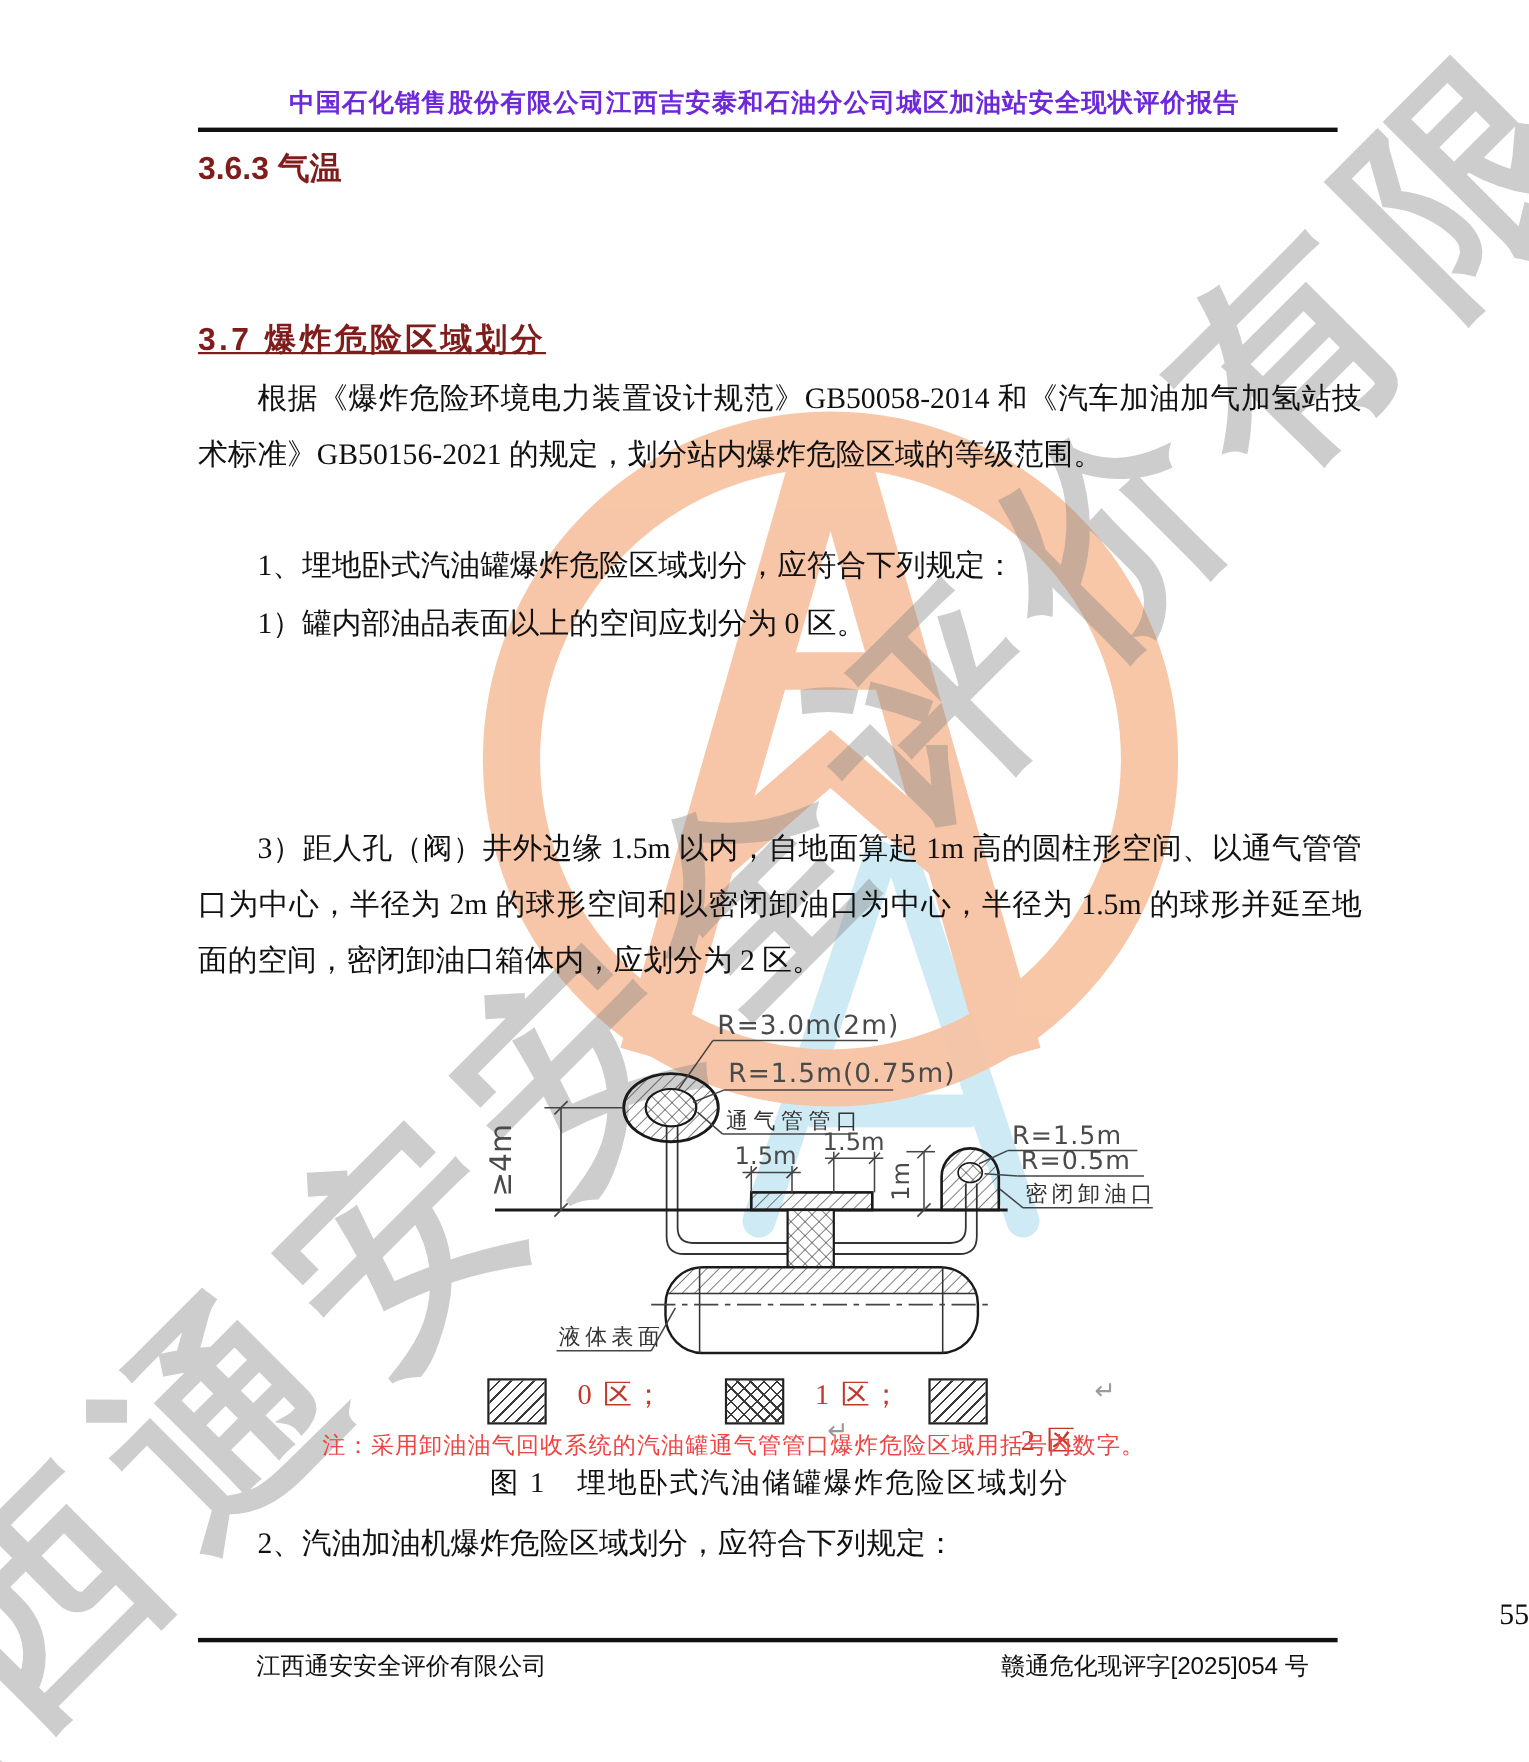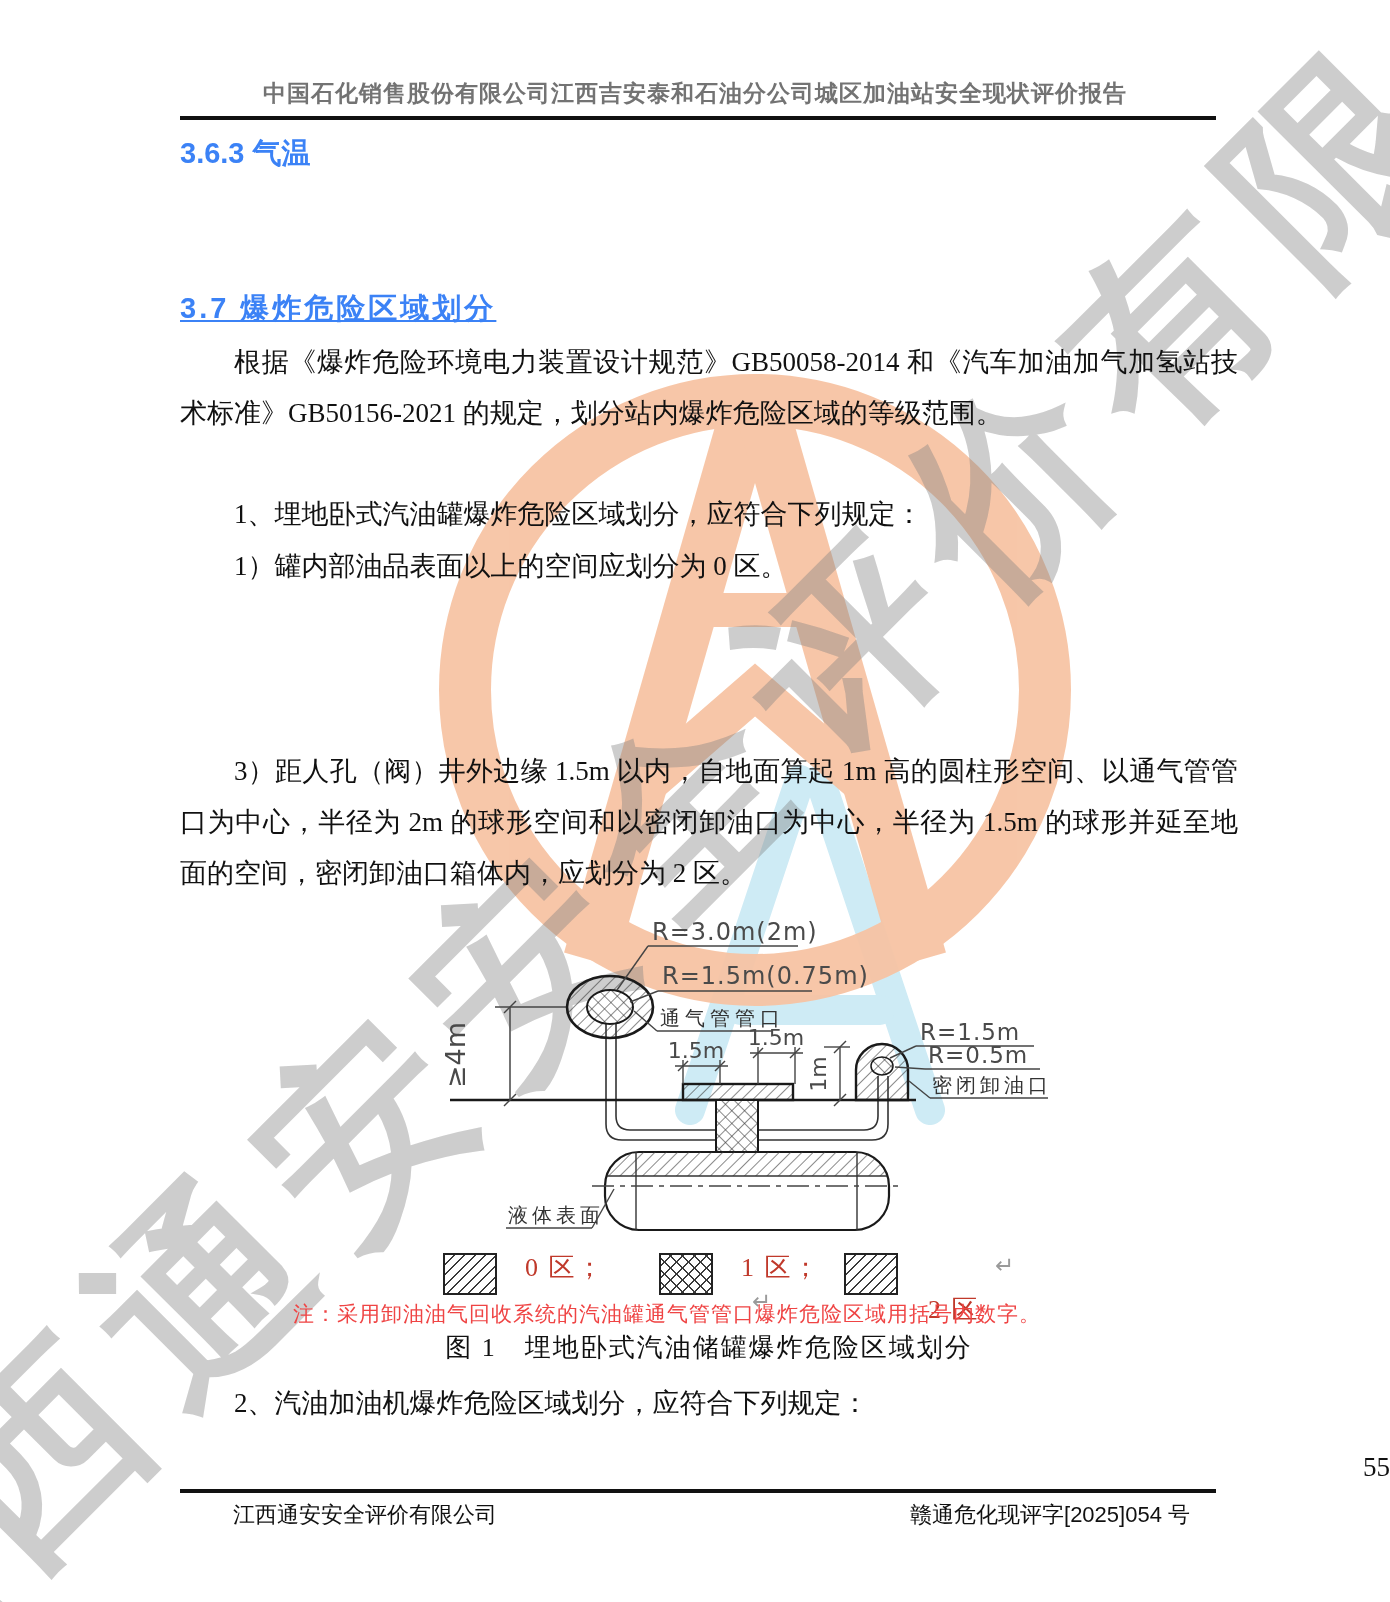--- a/index.html
+++ b/index.html
@@ -14,36 +14,36 @@
     font-family:"Liberation Sans",sans-serif;font-weight:bold;
     font-size:200px;line-height:210px;letter-spacing:28px;white-space:nowrap;
     color:rgba(130,130,130,0.40);
     transform:rotate(-45deg);transform-origin:center center;
     text-align:center;
   }
   
   .rule{position:absolute;left:180px;width:1036px;background:#111;z-index:3;}
   #header-title{
     position:absolute;top:78px;left:0;width:100%;text-align:center;z-index:3;
-    font-family:"Liberation Sans",sans-serif;font-weight:600;font-size:23px;letter-spacing:1px;color:#737373;
+    font-family:"Liberation Sans",sans-serif;font-weight:600;font-size:23px;letter-spacing:1px;color:#6d28d9;
   }
   #footer-company{position:absolute;left:233px;top:1500px;font-size:22px;z-index:3;
     font-family:"Liberation Sans",sans-serif;color:#111;}
   #footer-docnum{position:absolute;left:870px;top:1500px;width:320px;text-align:right;font-size:22px;z-index:3;
     font-family:"Liberation Sans",sans-serif;color:#111;}
   #page-number{position:absolute;left:0;top:1452px;width:100%;text-align:right;font-size:27px;z-index:3;color:#111;}
   
   .para{
     position:absolute;left:180px;width:1058px;z-index:2;
     font-size:27px;line-height:51px;text-align:justify;color:#111;
     text-indent:2em;
   }
   .heading{
     position:absolute;left:180px;width:1058px;z-index:2;
-    font-family:"Liberation Sans",sans-serif;font-weight:bold;font-size:29px;color:#3b82f6;
+    font-family:"Liberation Sans",sans-serif;font-weight:bold;font-size:29px;color:#7f1d1d;
   }
   
   #figure-svg{position:absolute;left:420px;top:900px;z-index:2;}
   .legend-box{position:absolute;width:54px;height:42px;border:2px solid #222;box-sizing:border-box;z-index:2;background-color:#fff;}
   .hatch-diag{background-image:repeating-linear-gradient(135deg,rgba(0,0,0,0) 0 6px,#3a3a3a 6px 7.4px);}
   .hatch-cross{background-image:
       repeating-linear-gradient(135deg,rgba(0,0,0,0) 0 7px,#3a3a3a 7px 8.4px),
       repeating-linear-gradient(45deg,rgba(0,0,0,0) 0 7px,#3a3a3a 7px 8.4px);}
   .legend-label{position:absolute;z-index:2;font-size:26px;letter-spacing:2px;color:#c0392b;}
   .pilcrow{position:absolute;z-index:2;font-size:23px;color:#9a9a9a;font-family:"DejaVu Sans",sans-serif;}

